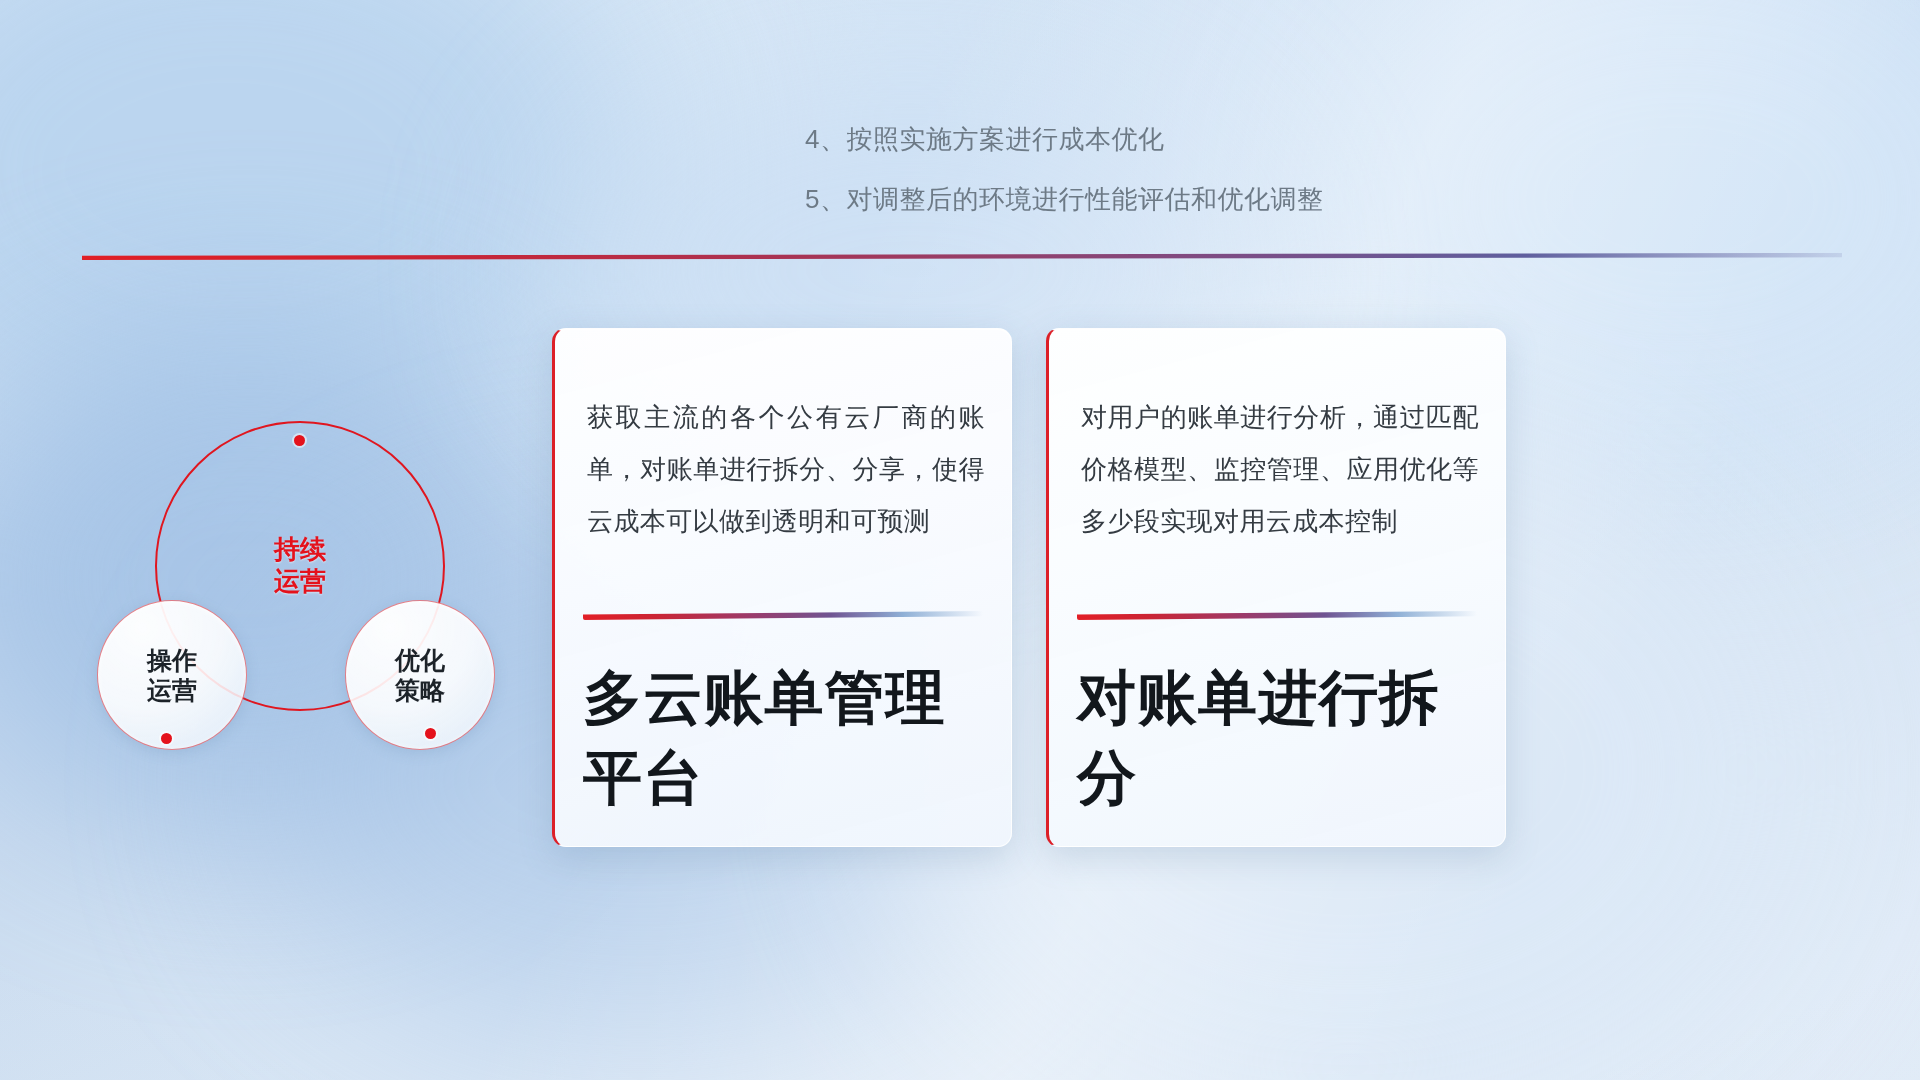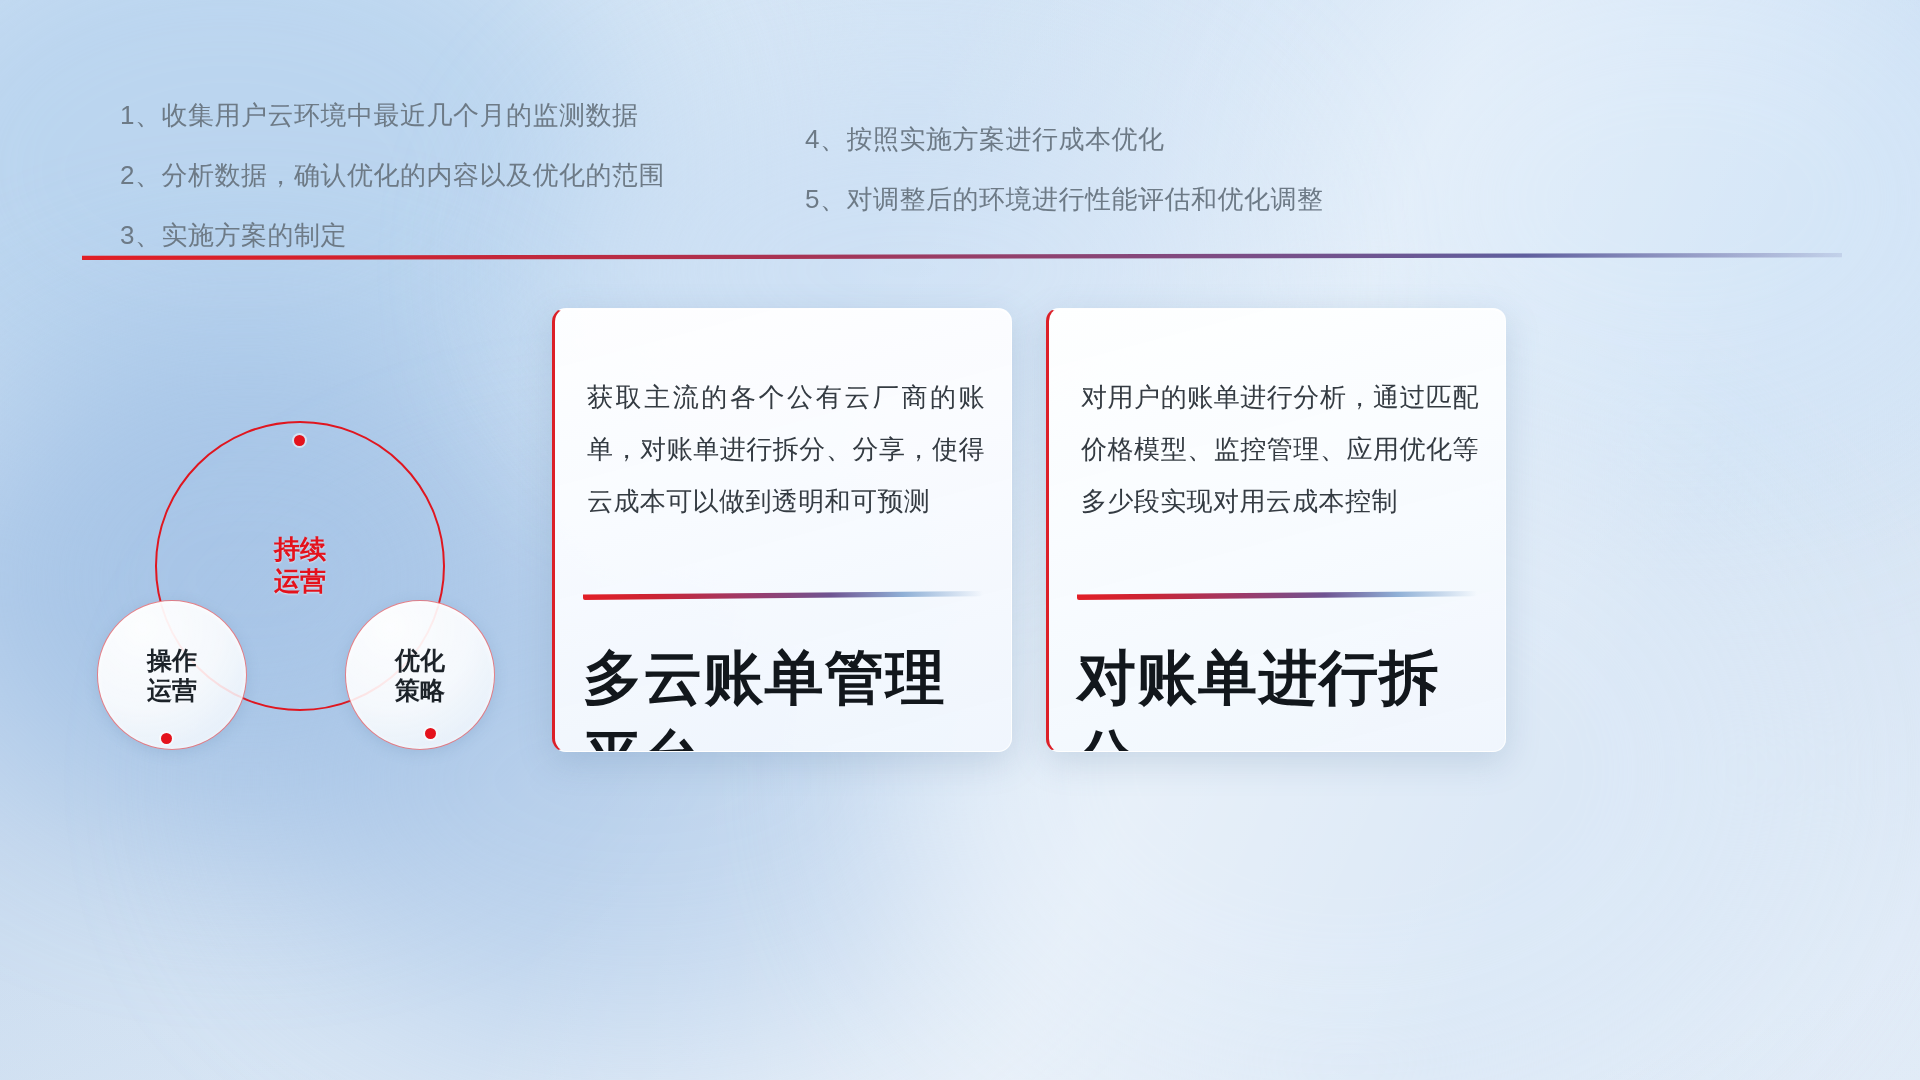--- a/index.html
+++ b/index.html
@@ -86,21 +86,21 @@
   .node-dot{
     position:absolute; width:11px; height:11px; border-radius:50%;
     background:#e4121c; z-index:6; box-shadow:0 0 0 2px rgba(255,255,255,.5);
   }
   #dot-top   { left:209px; top:147px; }
   #dot-left  { left:76px;  top:445px; }
   #dot-right { left:340px; top:440px; }
 
   
   .card{
-    position:absolute; top:308px; width:460px; height:444px;
+    position:absolute; top:328px; width:460px; height:519px;
     border-radius:14px;
     background:linear-gradient(165deg, rgba(255,255,255,.97) 0%, rgba(250,252,255,.96) 42%, rgba(240,246,253,.95) 100%);
     border:1px solid rgba(255,255,255,.85);
     border-left:3.5px solid #dc1f27;
     box-shadow:0 10px 34px rgba(86,122,160,.22), inset 0 1px 0 rgba(255,255,255,.95);
     overflow:hidden;
   }
   #card-1{ left:552px; }
   #card-2{ left:1046px;border-radius:13px; }
   .card-body{
@@ -129,25 +129,20 @@
   <div class="bg-blob blob-c"></div>
   <div class="bg-blob blob-d"></div>
   <div class="bg-blob blob-e"></div>
   <div class="bg-blob blob-f"></div>
   <div class="bg-sheen"></div>
   <div class="bg-vignette"></div>
 </div>
 
 <div id="page">
 
-  <div class="bullets" id="list-left">
-    <div class="row">1、收集用户云环境中最近几个月的监测数据</div>
-    <div class="row">2、分析数据，确认优化的内容以及优化的范围</div>
-    <div class="row">3、实施方案的制定</div>
-  </div>
 
   <div class="bullets" id="list-right">
     <div class="row">4、按照实施方案进行成本优化</div>
     <div class="row">5、对调整后的环境进行性能评估和优化调整</div>
   </div>
 
   <div id="top-divider">
     <div class="bar"></div>
   </div>
 

